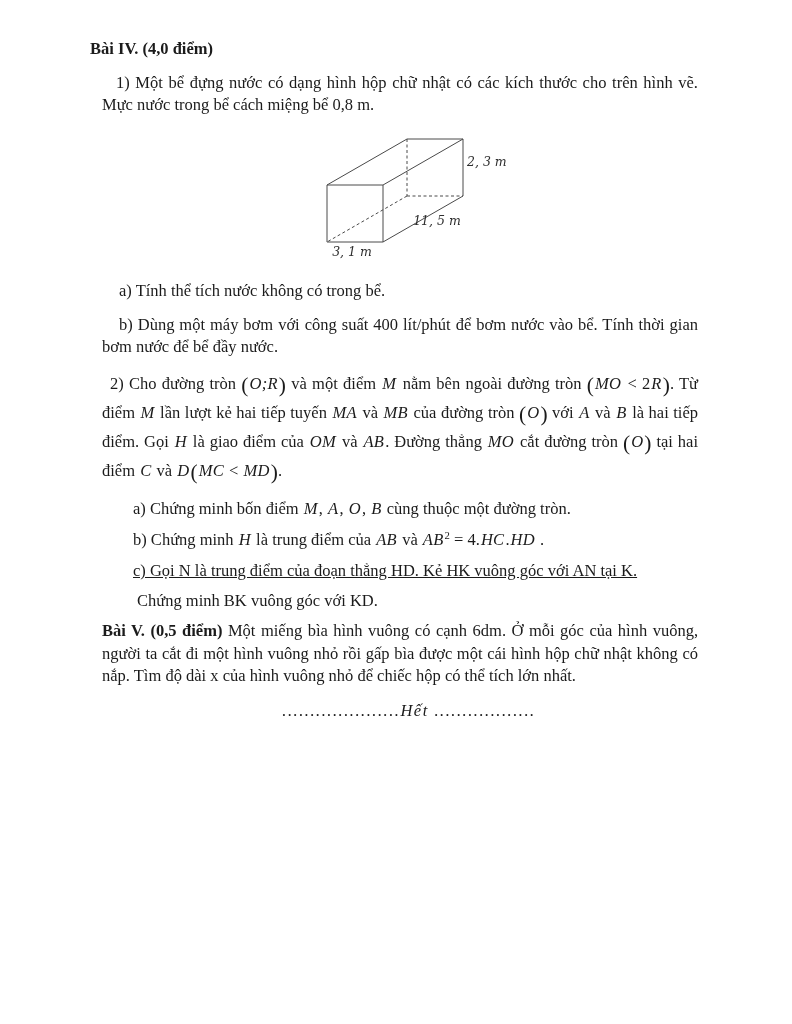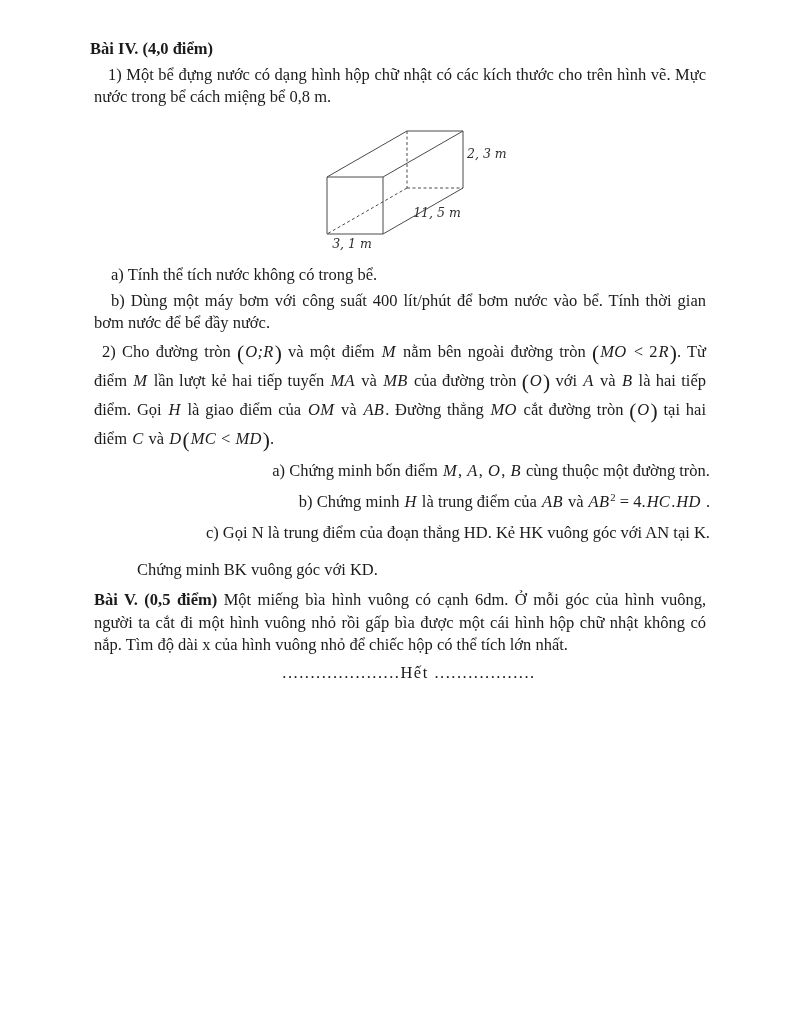--- a/index.html
+++ b/index.html
@@ -17,21 +17,21 @@
     position:absolute;
     left:90px; top:38px;
     width:620px;
   }
   .heading {
     font-weight:bold;
     line-height:22px;
     margin:0 0 2px 0;
   }
   .para {
-    margin:4px;
+    margin:12px;
     line-height:22px;
     text-align:justify;
     font-family:Liberation Serif, serif;
   }
   .p1-intro { text-indent:14px; }
   .p1-item  { text-indent:17px; }
   .figure-wrap {
     margin:12px 0 4px 210px;
     width:250px; height:140px;text-align:right;
   }
@@ -47,21 +47,20 @@
     text-align:justify;
     text-indent:8px;
   }
   .p2-items {
     margin-top:6px;
     padding-left:43px;
   }
   .p2-item {
     line-height:22px;
     margin:0 0 9px 0;
-    text-align:right;
   }
   .p2-item-c-line2 { line-height:22px; margin:4px; }
   .math {
     font-style:italic;
     padding:0 1px;
     letter-spacing:0.3px;
   }
   .paren {
     font-size:1.3em;
     vertical-align:-0.12em;
@@ -72,20 +71,21 @@
     line-height:22.5px;
     text-align:justify;
   }
   .bold-inline { font-weight:bold; }
   .footer-line {
     margin-top:5px;
     line-height:22px;
     text-align:center;
     letter-spacing:1.5px;
     padding-left:18px;
+    font-style:italic;
   }
 </style>
 </head>
 <body>
 
 <div class="page">
   <div class="content">
 
     <p class="heading">Bài IV. (4,0 điểm)</p>
 
@@ -113,21 +113,21 @@
     </div>
 
     <p class="para p1-item">a) Tính thể tích nước không có trong bể.</p>
     <p class="para p1-item">b) Dùng một máy bơm với công suất 400 lít/phút để bơm nước vào bể. Tính thời gian bơm nước để bể đầy nước.</p>
 
     <p class="para p2-intro"><span>2) Cho đường tròn </span><span class="paren">(</span><span class="math">O;R</span><span class="paren">)</span><span> và một điểm </span><span class="math">M</span><span> nằm bên ngoài đường tròn </span><span class="paren">(</span><span class="math">MO</span><span> &lt; 2</span><span class="math">R</span><span class="paren">)</span><span>. Từ điểm </span><span class="math">M</span><span> lần lượt kẻ hai tiếp tuyến </span><span class="math">MA</span><span> và </span><span class="math">MB</span><span> của đường tròn </span><span class="paren">(</span><span class="math">O</span><span class="paren">)</span><span> với </span><span class="math">A</span><span> và </span><span class="math">B</span><span> là hai tiếp điểm. Gọi </span><span class="math">H</span><span> là giao điểm của </span><span class="math">OM</span><span> và </span><span class="math">AB</span><span>. Đường thẳng </span><span class="math">MO</span><span> cắt đường tròn </span><span class="paren">(</span><span class="math">O</span><span class="paren">)</span><span> tại hai điểm </span><span class="math">C</span><span> và </span><span class="math">D</span><span class="paren">(</span><span class="math">MC</span><span> &lt; </span><span class="math">MD</span><span class="paren">)</span><span>.</span></p>
 
     <div class="p2-items">
       <p class="p2-item"><span>a)  Chứng minh bốn điểm </span><span class="math">M</span><span>, </span><span class="math">A</span><span>, </span><span class="math">O</span><span>, </span><span class="math">B</span><span> cùng thuộc một đường tròn.</span></p>
       <p class="p2-item"><span>b)  Chứng minh </span><span class="math">H</span><span> là trung điểm của </span><span class="math">AB</span><span> và </span><span class="math">AB</span><sup>2</sup><span> = 4.</span><span class="math">HC</span><span>.</span><span class="math">HD</span><span> .</span></p>
-      <p class="p2-item" style="margin-bottom:15px;">c)  Gọi N là trung điểm của đoạn thẳng HD. Kẻ HK vuông góc với AN tại K.</p>
+      <p class="p2-item" style="margin-bottom:8px;text-decoration:underline;">c)  Gọi N là trung điểm của đoạn thẳng HD. Kẻ HK vuông góc với AN tại K.</p>
       <p class="p2-item-c-line2">Chứng minh  BK vuông góc với KD.</p>
     </div>
 
     <p class="para section-v"><span class="bold-inline">Bài V. (0,5 điểm)</span> <span>Một miếng bìa hình vuông có cạnh 6dm. Ở mỗi góc của hình vuông, người ta cắt đi một hình vuông nhỏ rồi gấp bìa được một cái hình hộp chữ nhật không có nắp. Tìm độ dài x của hình vuông nhỏ để chiếc hộp có thể tích lớn nhất.</span></p>
 
     <p class="footer-line">.....................Hết ..................</p>
 
   </div>
 </div>
 

